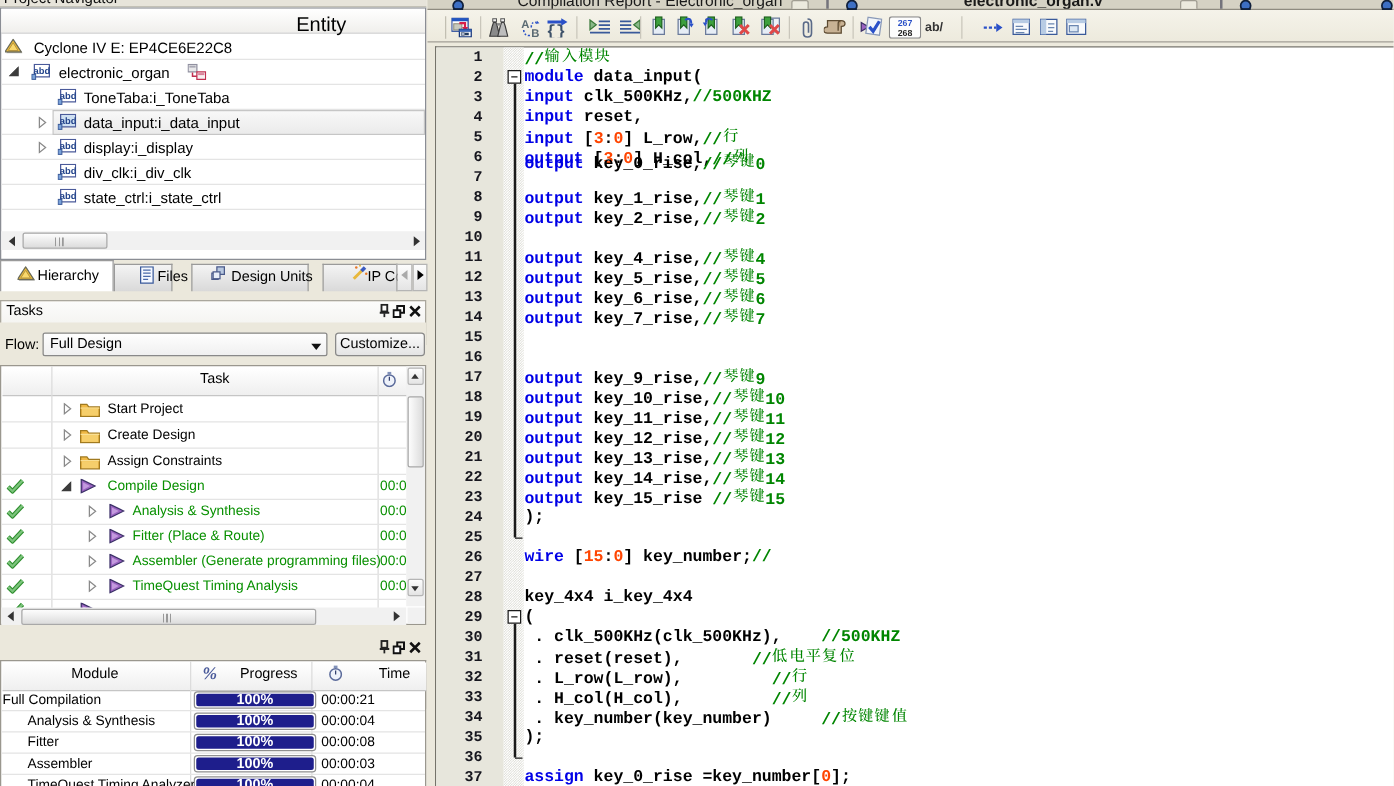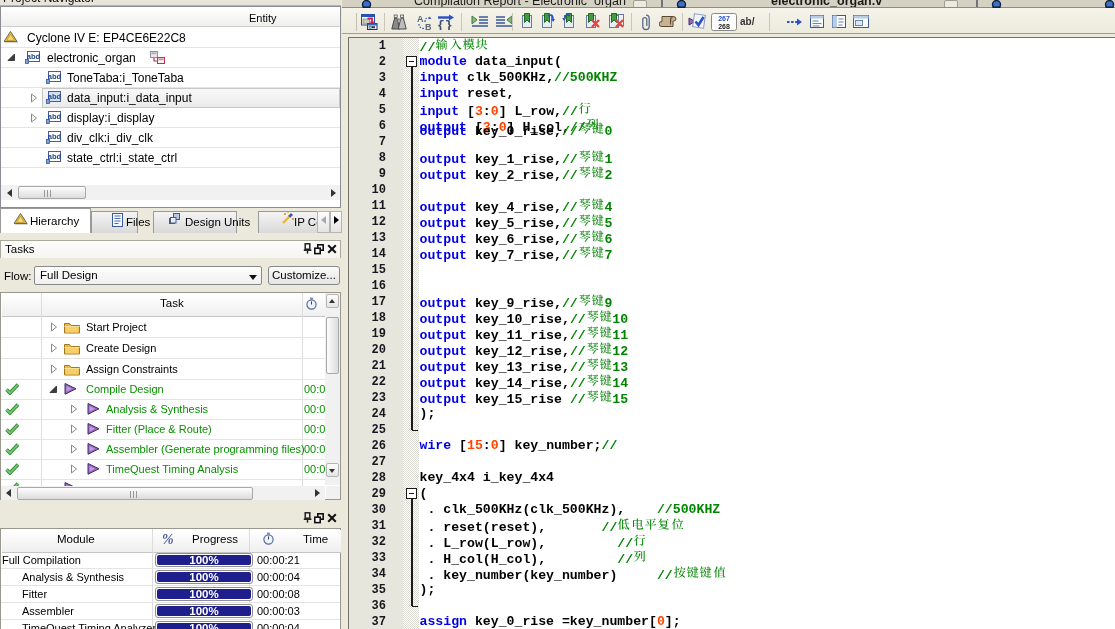--- a/index.html
+++ b/index.html
@@ -9,21 +9,21 @@
 .t12 { position:absolute; font-size:12px; color:#000; white-space:pre; }
 .tg { position:absolute; font-size:11px; color:#089000; white-space:pre; }
 .hsep { position:absolute; height:1px; background:#e4e4e4; }
 .cj { display:inline-block; width:13.3px; height:12.2px; vertical-align:0.6px; fill:currentColor; }
 
 
 #pntitle { position:absolute; left:0; top:0; width:341px; height:6px; background:#e7e4da; border-bottom:1px solid #b8b5ab; overflow:hidden; }
 #pntitle span { position:absolute; left:3px; top:-9px; font-size:12px; color:#111; }
 #treepanel { position:absolute; left:0; top:6px; width:341px; height:202px; background:#fff; border:1px solid #8a8d94; }
 #entityhdr { position:absolute; left:1px; top:7px; width:339px; height:20px; background:linear-gradient(#ffffff,#f0efec); border-bottom:1px solid #cfcfcf; }
-#entityhdr span { position:absolute; left:248px; top:5px; font-size:11px;text-align:center; }
+#entityhdr span { position:absolute; left:236px; top:5px; font-size:16px;text-align:center; }
 .selrow { position:absolute; left:42px; top:88px; width:298px; height:20px; background:linear-gradient(#f8f8f8,#ebebeb); border:1px solid #c6c6c6; }
 #treescroll { position:absolute; left:1px; top:185px; width:339px; height:15px; background:#f1f1f1; }
 .sthumbh { position:absolute; top:1px; height:13px; background:linear-gradient(#fdfdfd,#dcdcdc); border:1px solid #a8a8a8; border-radius:2px; }
 .grip { position:absolute; top:3px; width:7px; height:7px; background:repeating-linear-gradient(90deg,#999 0,#999 1px,transparent 1px,transparent 3px); }
 .arr { position:absolute; width:0; height:0; }
 
 
 #navtabs .ic { z-index:5; }
 #navtabs { position:absolute; left:0; top:208px; width:341px; height:25px; }
 .ntab { position:absolute; top:3px; height:22px; background:linear-gradient(#f4f4f4,#d9d9d9); border:1px solid #9a9a9a; border-bottom:none; }
@@ -168,21 +168,21 @@
   <div class="sthumbh" style="left:17px;width:68px">
         <div class="grip" style="left:25px"></div>
       </div>
   <div class="arr" style="left:6px;top:4px;border-top:4px solid transparent;border-bottom:4px solid transparent;border-right:5px solid #333"></div>
   <div class="arr" style="left:330px;top:4px;border-top:4px solid transparent;border-bottom:4px solid transparent;border-left:5px solid #333"></div>
 </div>
 <div id="navtabs">
   <div class="ntab" style="left:91px;width:47px">
         <span style="left:34px;top:4px">Files</span>
       </div>
-  <div class="ntab" style="left:153px;width:84px">
+  <div class="ntab" style="left:153px;width:94px">
         <span style="left:31px;top:4px">Design Units</span>
       </div>
   <div class="ntab" style="left:258px;width:60px">
         <span style="left:35px;top:4px">IP Co</span>
       </div>
   <div class="ntab act" style="left:0;width:91px">
         <span style="left:29px;top:6px">Hierarchy</span>
       </div>
   <svg class="ic" style="left:14px;top:5px" width="14" height="12" viewBox="0 0 14 12">
         <polygon points="7.5,1.5 14,11.5 1,11.5" fill="#9a9a94" opacity="0.85"></polygon>

